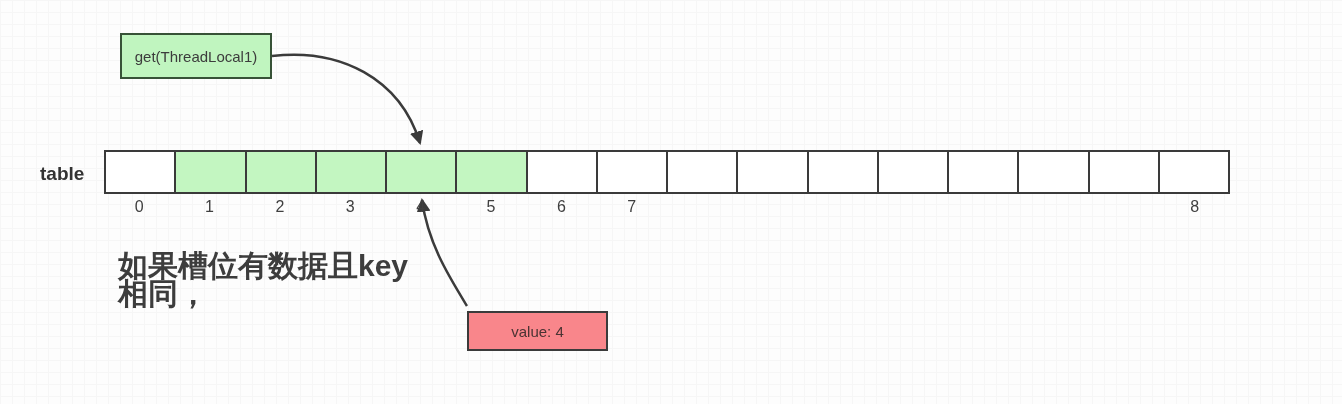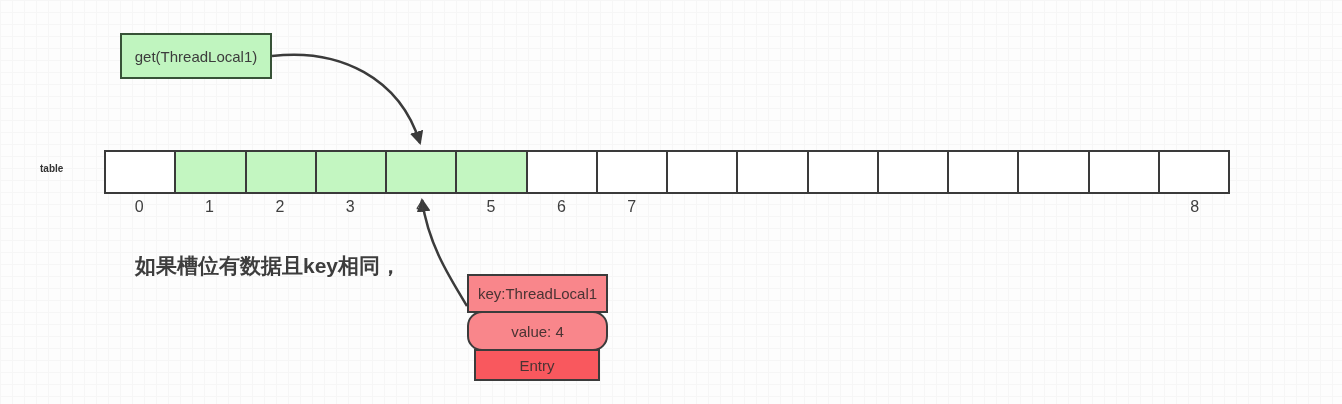--- a/index.html
+++ b/index.html
@@ -35,21 +35,21 @@
     position: absolute; left: 0; top: 0;
     width: 1342px; height: 404px;
     pointer-events: none;
   }
   svg.arrows path.link { fill: none; stroke: #3b3b3b; stroke-width: 2.5; }
   svg.arrows .head { fill: #3b3b3b; }
 
   
   .table-label {
     position: absolute; left: 40px; top: 163px;
-    font-size: 10px; font-weight: bold; color: #333;
+    font-size: 19px; font-weight: bold; color: #333;
   }
 
   
   .array {
     position: absolute; left: 104px; top: 150px;
     width: 1126px; height: 44px;
     display: flex;
   }
   .cell {
     flex: 1; height: 44px;
@@ -69,34 +69,34 @@
   .index-label {
     flex: 1;
     text-align: center;
     font-size: 16px; color: #3f3f3f;
   }
 
   
   .note {
     position: absolute; left: 118px; top: 252px;
     width: 300px;
-    text-align: center;
-    font-size: 21px; font-weight: bold; color: #3d3d3d;
+    text-align: left;
+    font-size: 30px; font-weight: bold; color: #3d3d3d;
     line-height: 28px;
   }
 
   
   .entry-key, .entry-value, .entry-tag {
     position: absolute;
     display: flex; align-items: center; justify-content: center;
     border: 2px solid #3b3b3b;
     font-size: 15px; color: #4a3333;
   }
   .entry-key   { left: 467px; top: 274px; width: 141px; height: 39px; background: #f9868b; }
-  .entry-value { left: 467px; top: 311px; width: 141px; height: 40px; background: #f9868b; border-radius: 15px; }
+  .entry-value { left: 467px; top: 311px; width: 141px; height: 40px; background: #f9868b; }
   .entry-tag   { left: 474px; top: 349px; width: 126px; height: 32px; background: #f9585e; }
 </style>
 </head>
 <body>
 
 <div class="canvas">
 
   <div class="get-box">
     <span>get(ThreadLocal1)</span>
   </div>
@@ -148,23 +148,17 @@
       <div class="index-label"></div>
       <div class="index-label"></div>
       <div class="index-label"></div>
       <div class="index-label">8</div>
     </div>
 
   <div class="note">
     <div>如果槽位有数据且key相同，</div>
   </div>
 
-  <div class="entry-key">
-    <span>key:ThreadLocal1</span>
-  </div>
   <div class="entry-value">
     <span>value: 4</span>
-  </div>
-  <div class="entry-tag">
-    <span>Entry</span>
   </div>
 
 </div>
 
 </body></html>

